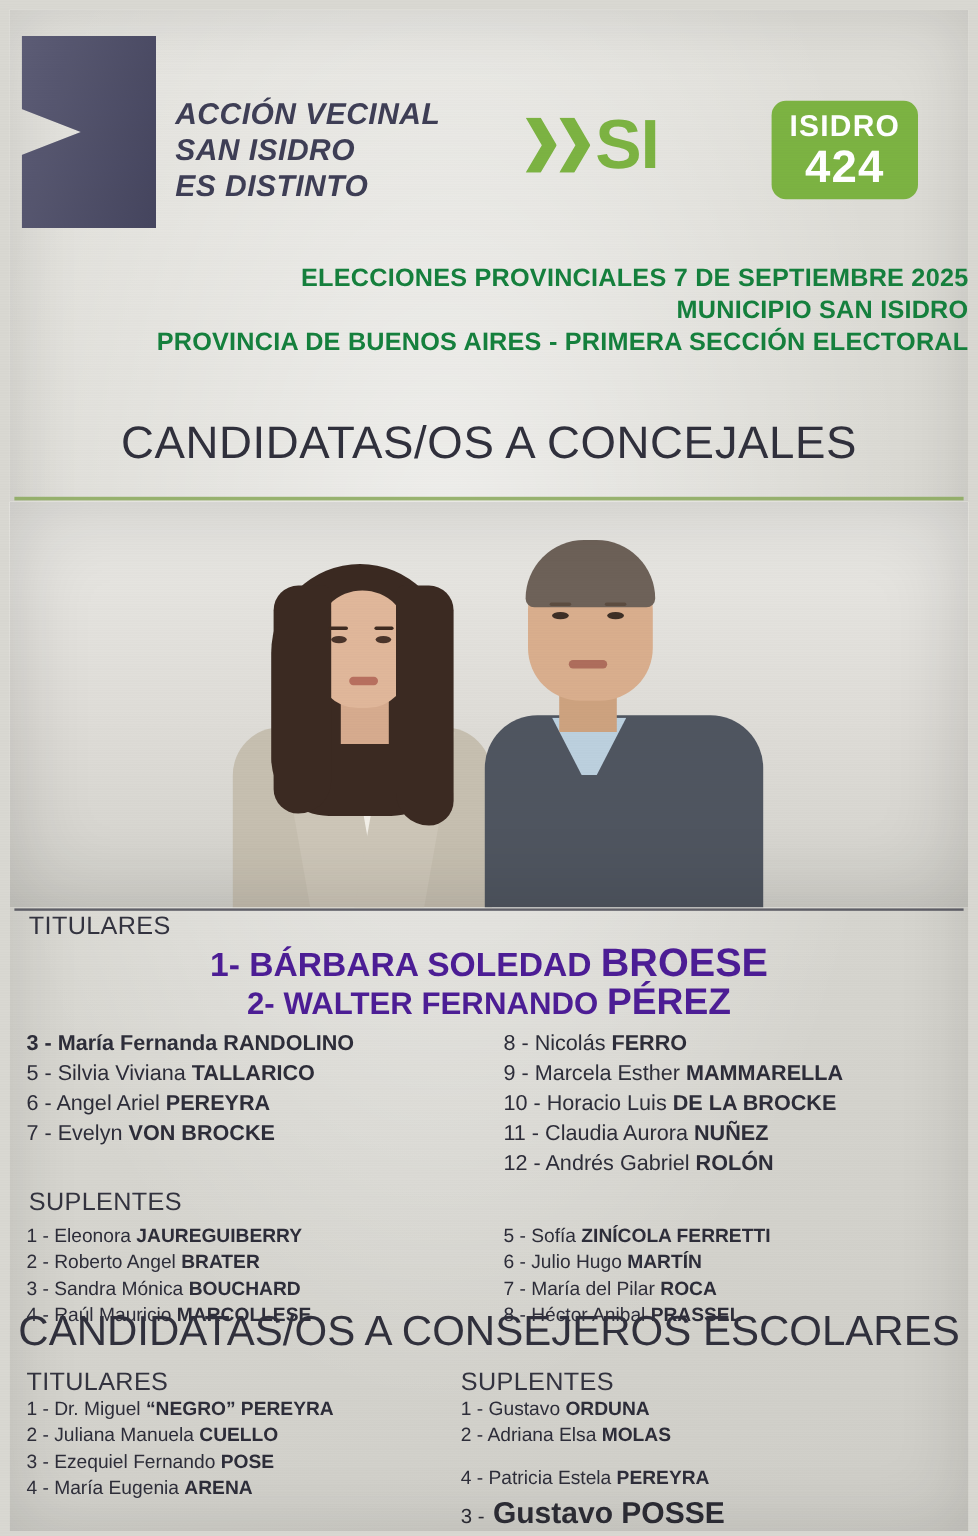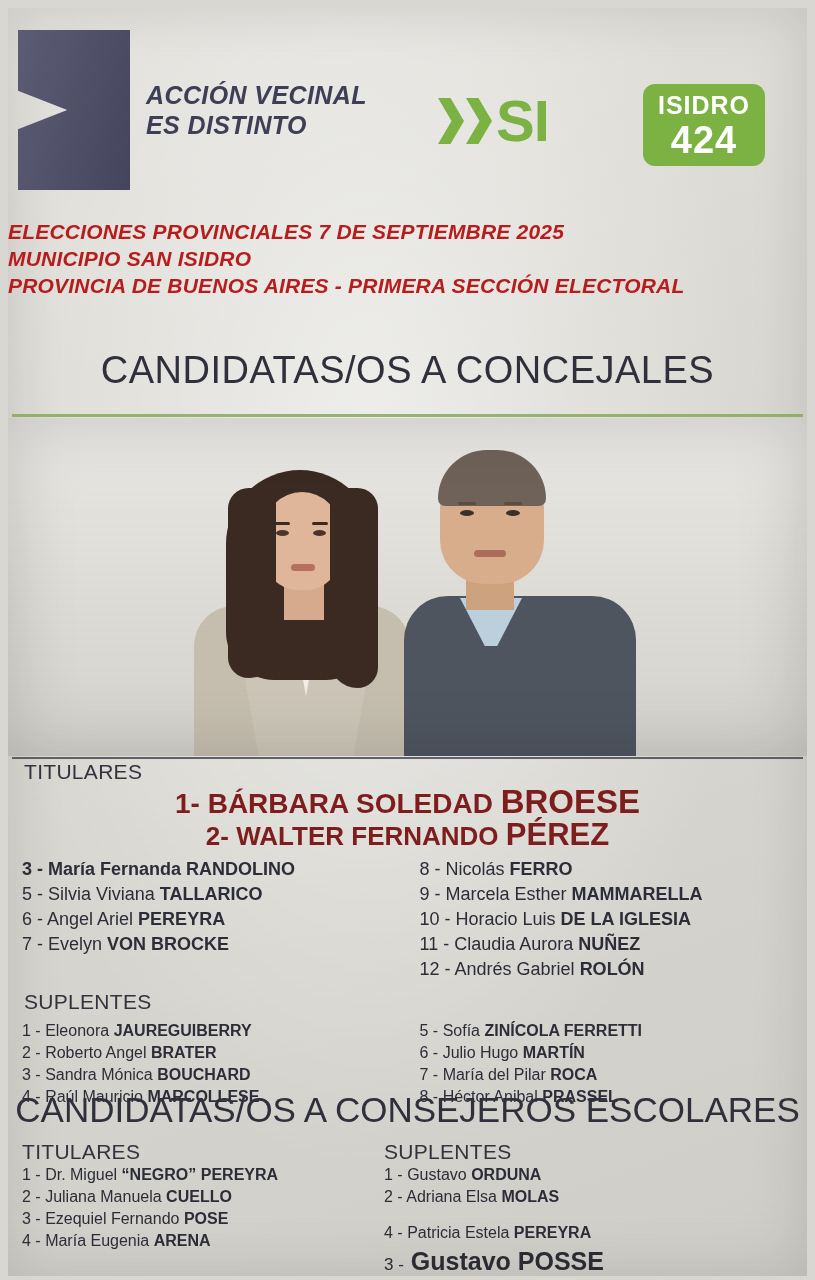--- a/index.html
+++ b/index.html
@@ -113,24 +113,23 @@
   }
   .lista-badge .l1 { font-size: 25px; line-height: 30px; padding-top: 6px; letter-spacing: 1px;}
   .lista-badge .l2 { font-size: 38px; line-height: 40px; letter-spacing: 1px;}
 
   
   .election-info {
     position: absolute;
     left: 8px;
     right: 8px;
     top: 218px;
-    text-align: left;
+    text-align: right;
     font-weight: bold;
-    color: #b91c1c;
-    font-style: italic;
+    color: #15803d;
   }
   .election-info .l {
     font-size: 21px;
     line-height: 27px;
     letter-spacing: .2px;
   }
   .title-main {
     position: absolute;
     left: 8px;
     right: 8px;
@@ -207,21 +206,21 @@
   }
   .lists {
     position: absolute;
     left: 8px;
     right: 8px;
     top: 760px;
   }
   .row-top {
     text-align: center;
     font-weight: bold;
-    color: #7f1d1d;
+    color: #4c1d95;
   }
   .lead1 { font-size: 28px; line-height: 32px; margin-top: 2px;}
   .lead2 { font-size: 26px; line-height: 30px;}
   .lead1 .sur { font-size: 33px; }
   .lead2 .sur { font-size: 31px; }
   .two-col {
     display: flex;
     gap: 24px;
     padding: 0 14px;
     margin-top: 6px;
@@ -274,20 +273,21 @@
 </head>
 <body>
 
 <div class="page">
   <div class="sheet"></div>
 
   <div class="header">
     <div class="logo-chevron"></div>
     <div class="brand">
       <div>ACCIÓN VECINAL</div>
+      <div>SAN ISIDRO</div>
       <div>ES DISTINTO</div>
     </div>
     <div class="si-mark">
       <div class="si-arrows">
           <span></span>
           <span></span>
         </div>
       <div class="si-text">SI</div>
     </div>
     <div class="lista-badge">
@@ -381,21 +381,21 @@
           <span class="sur">FERRO</span>
         </div>
         <div class="cand">
           <span class="num">9 -</span>
           <span>Marcela Esther</span>
           <span class="sur">MAMMARELLA</span>
         </div>
         <div class="cand">
           <span class="num">10 -</span>
           <span>Horacio Luis</span>
-          <span class="sur">DE LA IGLESIA</span>
+          <span class="sur">DE LA BROCKE</span>
         </div>
         <div class="cand">
           <span class="num">11 -</span>
           <span>Claudia Aurora</span>
           <span class="sur">NUÑEZ</span>
         </div>
         <div class="cand">
           <span class="num">12 -</span>
           <span>Andrés Gabriel</span>
           <span class="sur">ROLÓN</span>

